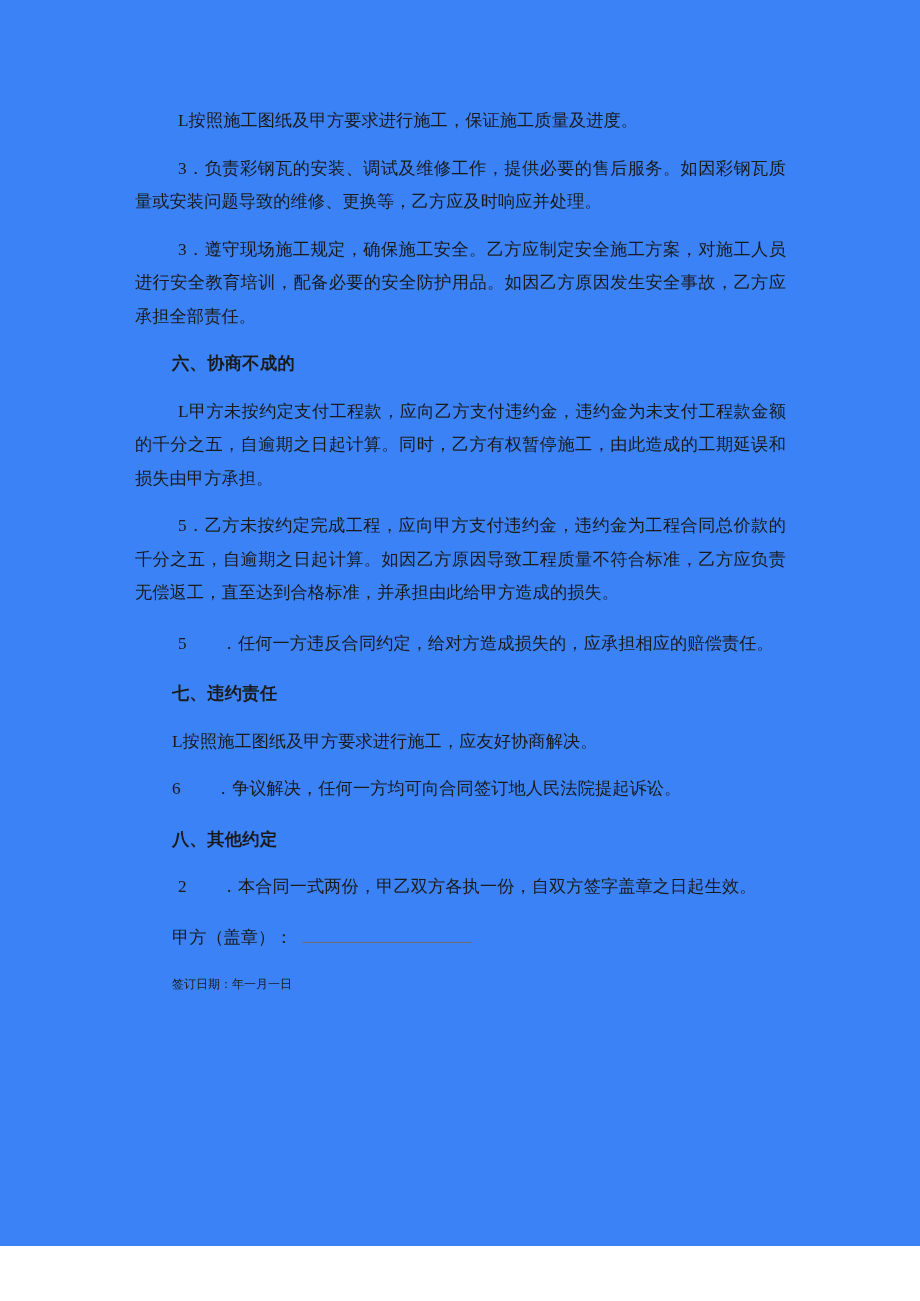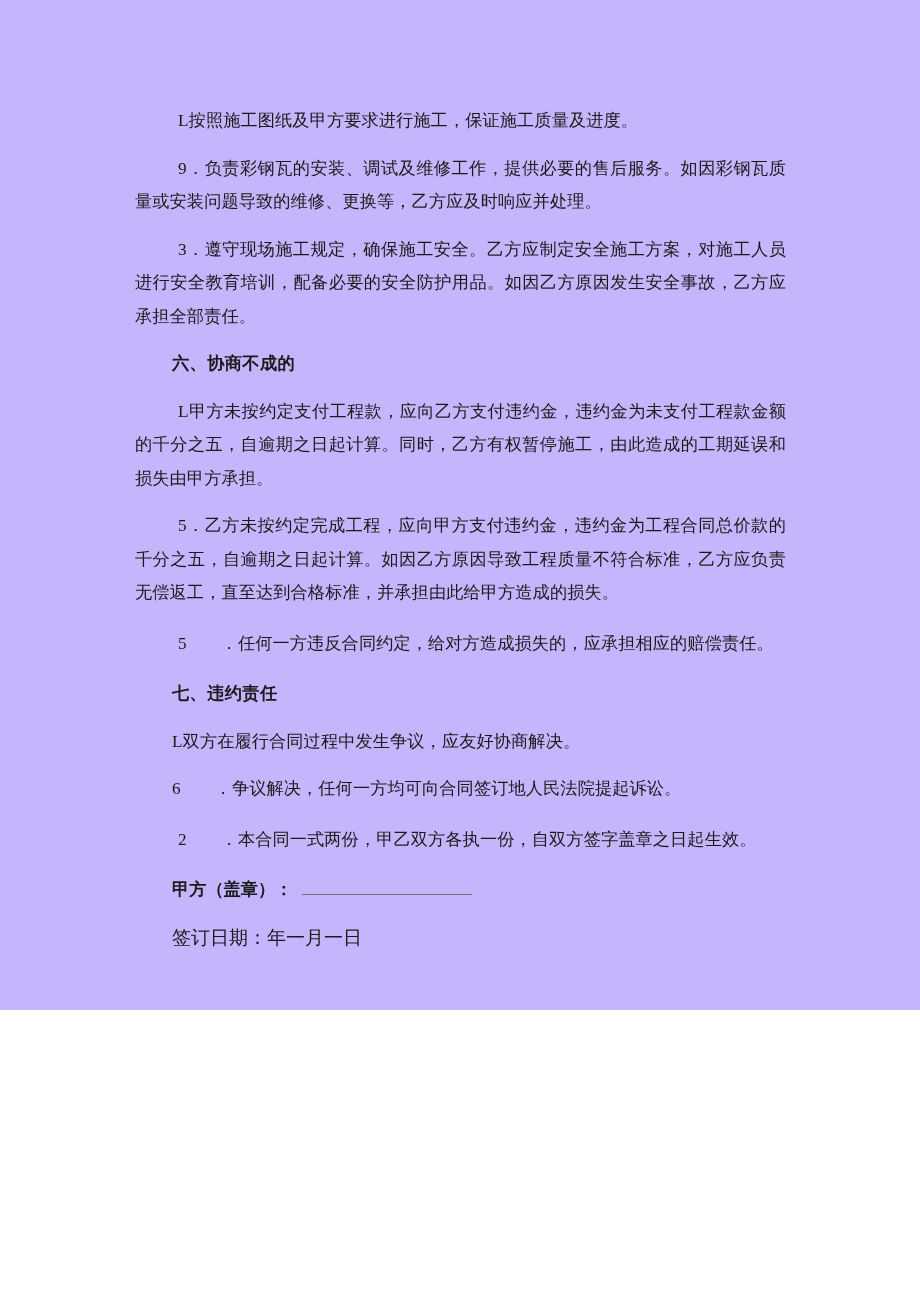--- a/index.html
+++ b/index.html
@@ -8,23 +8,23 @@
     padding: 0;
     background: #ffffff;
   }
   body {
     font-family: "Liberation Serif", "DejaVu Serif", serif;
     color: #1a1a1a;
   }
   #page {
     position: relative;
     width: 920px;
-    height: 1010px;
+    height: 1246px;
     margin: 0 auto;
-    background: #c4b5fd;
+    background: #3b82f6;
     overflow: hidden;
   }
   #content {
     position: absolute;
     left: 135px;
     top: 104px;
     width: 651px;
   }
   
   .para {
@@ -52,69 +52,69 @@
   .gap-wide {
     display: inline-block;
     width: 34px;
   }
   .sig-line {
     font-size: 17.2px;
     line-height: 33.5px;
     margin: 16px 0 14px 0;
     text-indent: 37px;
     white-space: nowrap;
-    font-weight: bold;
   }
   .blank-rule {
     display: inline-block;
     width: 170px;
     border-bottom: 1px solid #6f6f6f;
     height: 0.85em;
     vertical-align: baseline;
     margin-left: 10px;
   }
   .date-line {
-    font-size: 19px;
+    font-size: 12px;
     line-height: 33.5px;
     margin: 0;
     text-indent: 37px;
     white-space: nowrap;
   }
 </style>
 </head>
 <body>
 
 <div id="page">
   <div id="content">
 
     <p class="para ind-1">L按照施工图纸及甲方要求进行施工，保证施工质量及进度。</p>
 
-    <p class="para ind-1">9．负责彩钢瓦的安装、调试及维修工作，提供必要的售后服务。如因彩钢瓦质量或安装问题导致的维修、更换等，乙方应及时响应并处理。</p>
+    <p class="para ind-1">3．负责彩钢瓦的安装、调试及维修工作，提供必要的售后服务。如因彩钢瓦质量或安装问题导致的维修、更换等，乙方应及时响应并处理。</p>
 
     <p class="para ind-1">3．遵守现场施工规定，确保施工安全。乙方应制定安全施工方案，对施工人员进行安全教育培训，配备必要的安全防护用品。如因乙方原因发生安全事故，乙方应承担全部责任。</p>
 
 
     <h2 class="heading">六、协商不成的</h2>
 
     <p class="para ind-1">L甲方未按约定支付工程款，应向乙方支付违约金，违约金为未支付工程款金额的千分之五，自逾期之日起计算。同时，乙方有权暂停施工，由此造成的工期延误和损失由甲方承担。</p>
 
     <p class="para ind-1 loose">5．乙方未按约定完成工程，应向甲方支付违约金，违约金为工程合同总价款的千分之五，自逾期之日起计算。如因乙方原因导致工程质量不符合标准，乙方应负责无偿返工，直至达到合格标准，并承担由此给甲方造成的损失。</p>
 
     <p class="para ind-1 loose">
       <span class="num-wide">5</span><span class="gap-wide"></span><span>．任何一方违反合同约定，给对方造成损失的，应承担相应的赔偿责任。</span>
     </p>
 
     <h2 class="heading">七、违约责任</h2>
 
-    <p class="para ind-0">L双方在履行合同过程中发生争议，应友好协商解决。</p>
+    <p class="para ind-0">L按照施工图纸及甲方要求进行施工，应友好协商解决。</p>
 
     <p class="para ind-0 loose">
       <span class="num-wide">6</span><span class="gap-wide"></span><span>．争议解决，任何一方均可向合同签订地人民法院提起诉讼。</span>
     </p>
 
+    <h2 class="heading">八、其他约定</h2>
 
 
     <p class="para ind-1 loose">
       <span class="num-wide">2</span><span class="gap-wide"></span><span>．本合同一式两份，甲乙双方各执一份，自双方签字盖章之日起生效。</span>
     </p>
 
     <p class="sig-line">
       <span>甲方（盖章）：</span><span class="blank-rule"></span>
     </p>
 

